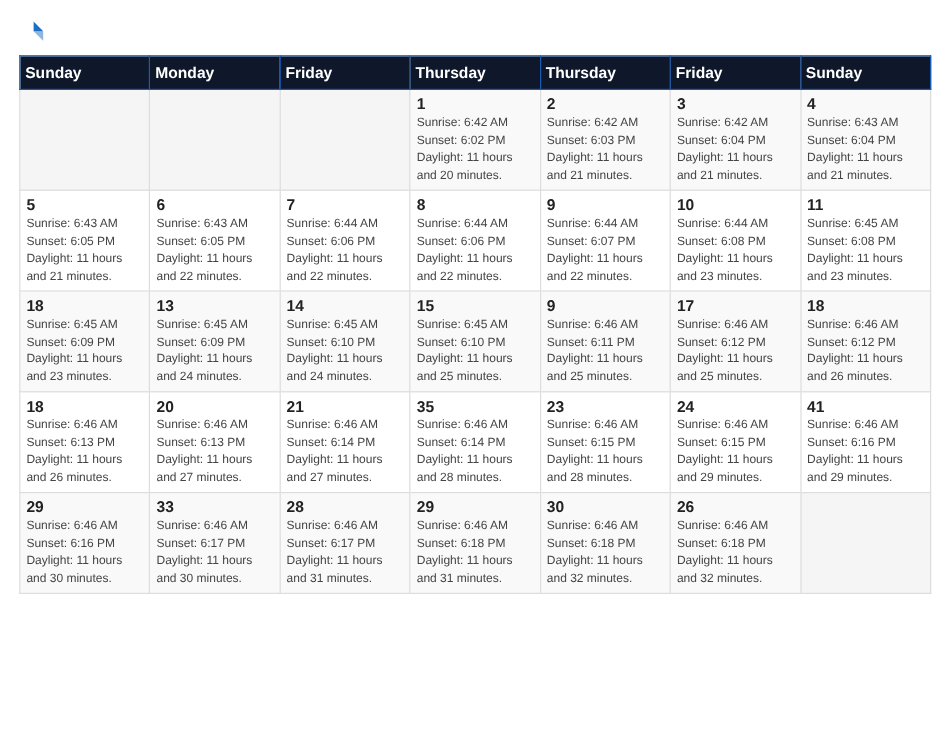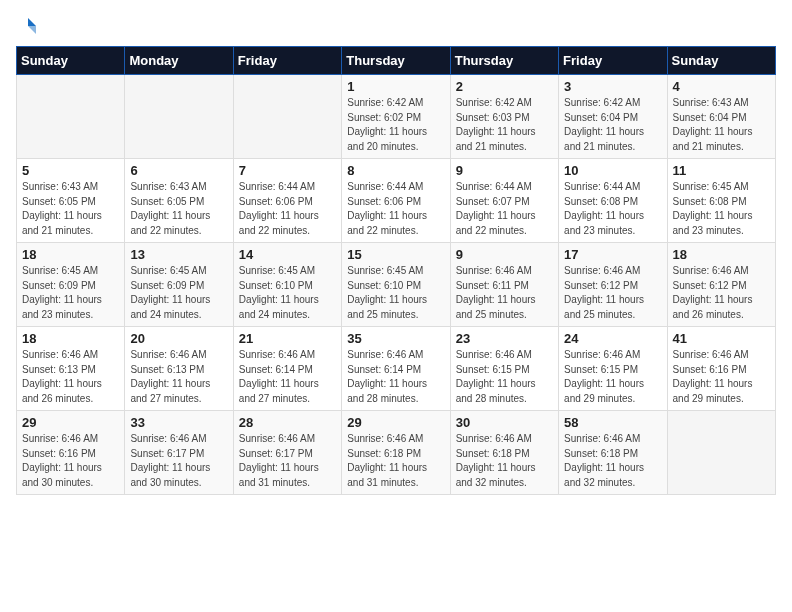--- a/index.html
+++ b/index.html
@@ -258,19 +258,19 @@
         </td>
         <td>
           <span class="day-num">29</span>
           <div class="day-info">Sunrise: 6:46 AM<br>Sunset: 6:18 PM<br>Daylight: 11 hours<br>and 31 minutes.</div>
         </td>
         <td>
           <span class="day-num">30</span>
           <div class="day-info">Sunrise: 6:46 AM<br>Sunset: 6:18 PM<br>Daylight: 11 hours<br>and 32 minutes.</div>
         </td>
         <td>
-          <span class="day-num">58</span>
+          <span class="day-num">26</span>
           <div class="day-info">Sunrise: 6:46 AM<br>Sunset: 6:18 PM<br>Daylight: 11 hours<br>and 32 minutes.</div>
         </td>
         <td class="empty-cell"></td>
       </tr>
     </tbody>
 </table>
 
 </body></html>

